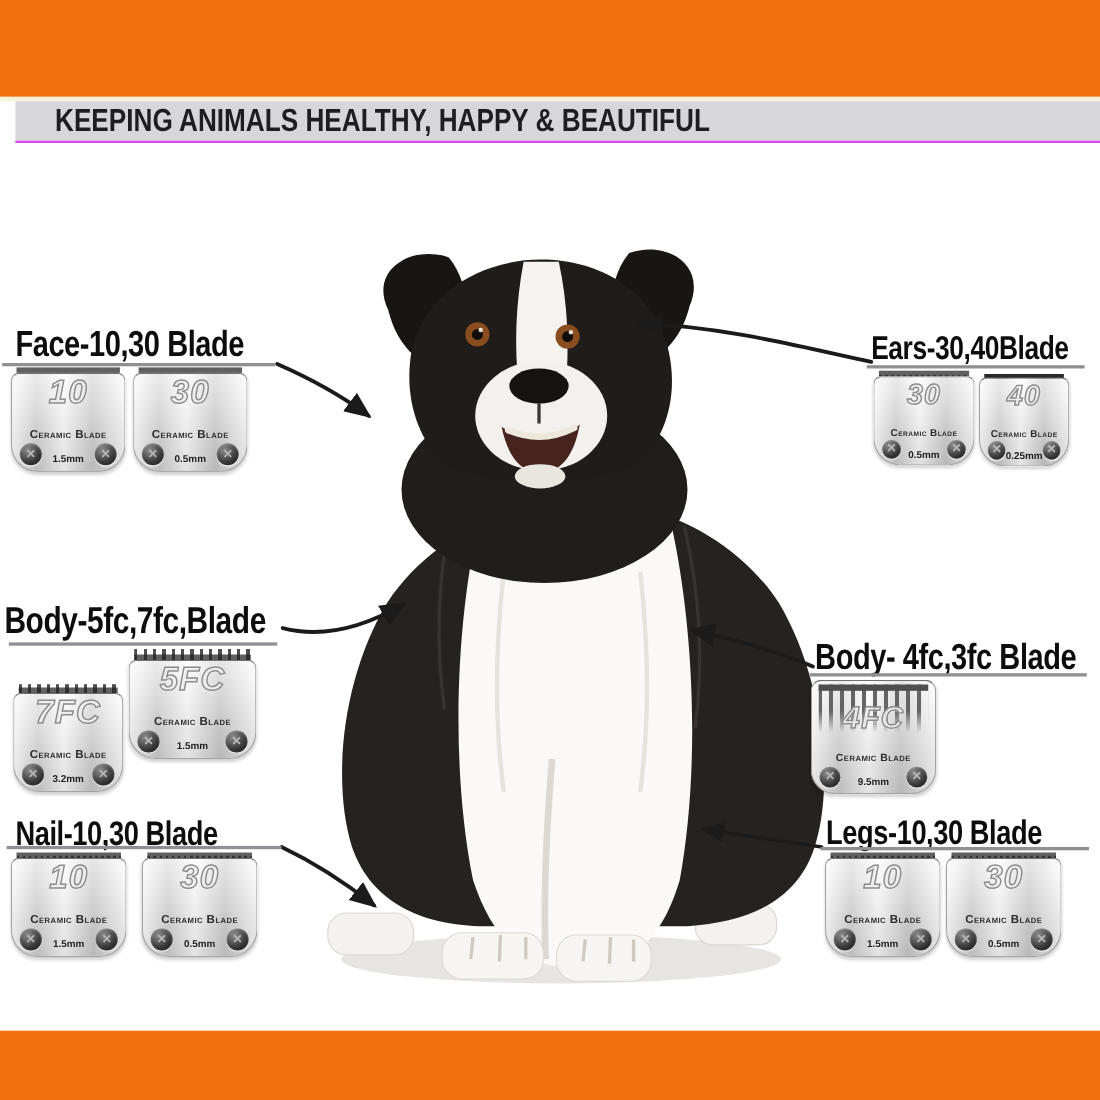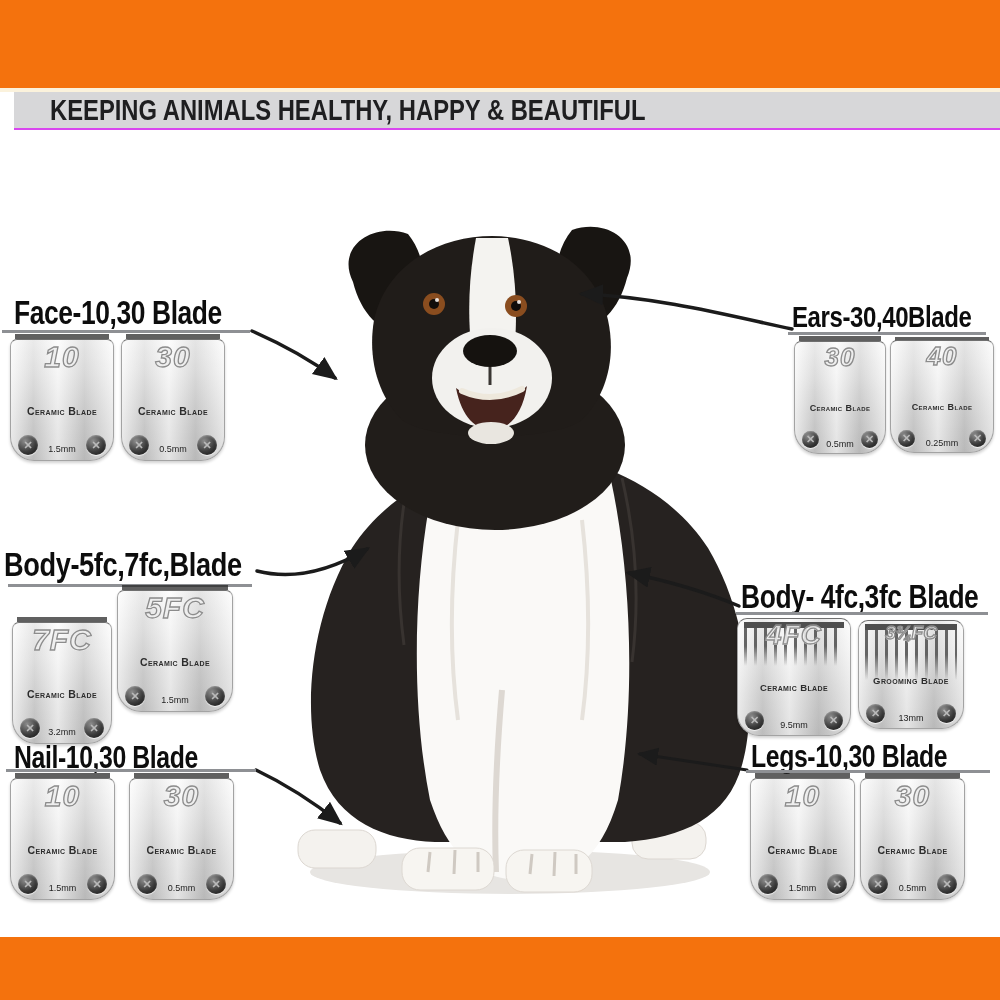--- a/index.html
+++ b/index.html
@@ -43,32 +43,32 @@
          background:rgba(35,35,35,.72);}
   .teeth.wide{background:repeating-linear-gradient(90deg,#4f4f4f 0 3px,transparent 3px 8.5px);}
   .teeth.dense{background:repeating-linear-gradient(90deg,#474747 0 1.5px,#9d9d9d 1.5px 3.5px);}
   .teeth.dense::before{content:"";position:absolute;left:0;right:0;top:0;height:5px;background:#3c3c3c;}
   .teeth.dense::after{height:3px;}
 
   .bbody{position:relative;flex:1;border:1px solid #a3a3a3;border-top:1px solid #6f6f6f;
          border-radius:7px 7px 24px 24px;box-sizing:border-box;
          background:linear-gradient(180deg,#fbfbfb 0%,#ececec 30%,#d7d7d7 65%,#c7c7c7 100%);
          box-shadow:0 2px 3px rgba(0,0,0,.18);
-         display:flex;flex-direction:column;justify-content:flex-end;padding-bottom:5px;gap:16px;}
+         display:flex;flex-direction:column;justify-content:flex-end;padding-bottom:5px;}
   .bbody::before{content:"";position:absolute;inset:0;border-radius:inherit;pointer-events:none;
          background:linear-gradient(90deg,rgba(255,255,255,.55),rgba(110,110,110,.12) 22%,
                     rgba(255,255,255,.5) 46%,rgba(100,100,100,.15) 72%,rgba(255,255,255,.45));}
   .bnum{position:relative;z-index:1;text-align:center;font-weight:700;font-style:italic;
         letter-spacing:1px;color:rgba(205,205,205,.3);-webkit-text-stroke:1.3px #8c8c8c;
         text-shadow:0 1px 0 rgba(255,255,255,.85);font-size:30px;line-height:1;margin-top:2px;}
   .bmat{position:relative;z-index:1;text-align:center;font-variant:small-caps;font-weight:700;
         font-size:10.5px;letter-spacing:.4px;color:#2d2d2d;margin-top:17px;}
   .brow{position:relative;z-index:1;display:flex;align-items:center;justify-content:space-between;
         padding:0 7px;margin-top:2px;}
-  .bsize{font-size:9px;font-weight:400;color:#1e1e1e;transform:translateY(4px);}
+  .bsize{font-size:9px;font-weight:700;color:#1e1e1e;transform:translateY(4px);}
   .screw{width:20px;height:20px;border-radius:50%;display:flex;align-items:center;justify-content:center;
         background:radial-gradient(circle at 35% 30%,#8d8d8d,#3d3d3d 55%,#141414 92%);
         box-shadow:0 1px 1px rgba(255,255,255,.8),inset 0 1px 2px rgba(255,255,255,.35);}
   .screw::before{content:"✕";font-size:11px;font-weight:700;color:#b9b9b9;line-height:1;}
 
   
   .blade.down .bbody{border-radius:10px 10px 22px 22px;}
   .dteeth{position:absolute;z-index:1;top:3px;left:6px;right:6px;height:var(--dt,44px);
         background:repeating-linear-gradient(90deg,rgba(85,85,85,.9) 0 3px,transparent 3px 10px);
         -webkit-mask-image:linear-gradient(180deg,#000 55%,transparent 100%);
@@ -76,21 +76,21 @@
   .dteeth::before{content:"";position:absolute;left:-3px;right:-3px;top:0;height:6px;background:#4e4e4e;}
   .blade.down .bnum{font-size:28px;}
   .blade.down .bnum.small{font-size:19px;letter-spacing:0;}
   .blade.down .bmat{font-size:9.5px;}
   .blade.down .screw{width:19px;height:19px;}
 
   
   #g0b0{left:10px;top:339px;width:104px;height:90px;--th:16px;}
   #g0b1{left:121px;top:339px;width:104px;height:90px;--th:16px;}
   #g1b0{left:794px;top:341px;width:92px;height:82px;--th:14px;}
-  #g1b1{left:890px;top:340px;width:104px;height:84px;--th:15px;}
+  #g1b1{left:890px;top:340px;width:82px;height:84px;--th:15px;}
   #g2b0{left:12px;top:622px;width:100px;height:98px;--th:30px;}
   #g2b1{left:117px;top:590px;width:116px;height:100px;--th:33px;}
   #g3b0{left:737px;top:618px;width:114px;height:104px;--dt:44px;}
   #g3b1{left:858px;top:620px;width:106px;height:106px;--dt:56px;}
   #g4b0{left:10px;top:778px;width:105px;height:92px;--th:17px;}
   #g4b1{left:129px;top:778px;width:105px;height:92px;--th:17px;}
   #g5b0{left:750px;top:778px;width:105px;height:92px;--th:17px;}
   #g5b1{left:860px;top:778px;width:105px;height:92px;--th:17px;}
 
   
@@ -261,32 +261,20 @@
       <div class="dteeth"></div>
       <div class="bnum">4FC</div>
       <div class="bmat">Ceramic Blade</div>
       <div class="brow">
         <span class="screw"></span>
         <span class="bsize">9.5mm</span>
         <span class="screw"></span>
       </div>
     </div>
   </div>
-  <div class="blade down" id="g3b1">
-    <div class="bbody">
-      <div class="dteeth"></div>
-      <div class="bnum small">3¾FC</div>
-      <div class="bmat">Grooming Blade</div>
-      <div class="brow">
-        <span class="screw"></span>
-        <span class="bsize">13mm</span>
-        <span class="screw"></span>
-      </div>
-    </div>
-  </div>
 
   <div class="blade up" id="g4b0">
     <div class="teeth"></div>
     <div class="bbody">
       <div class="bnum">10</div>
       <div class="bmat">Ceramic Blade</div>
       <div class="brow">
         <span class="screw"></span>
         <span class="bsize">1.5mm</span>
         <span class="screw"></span>

